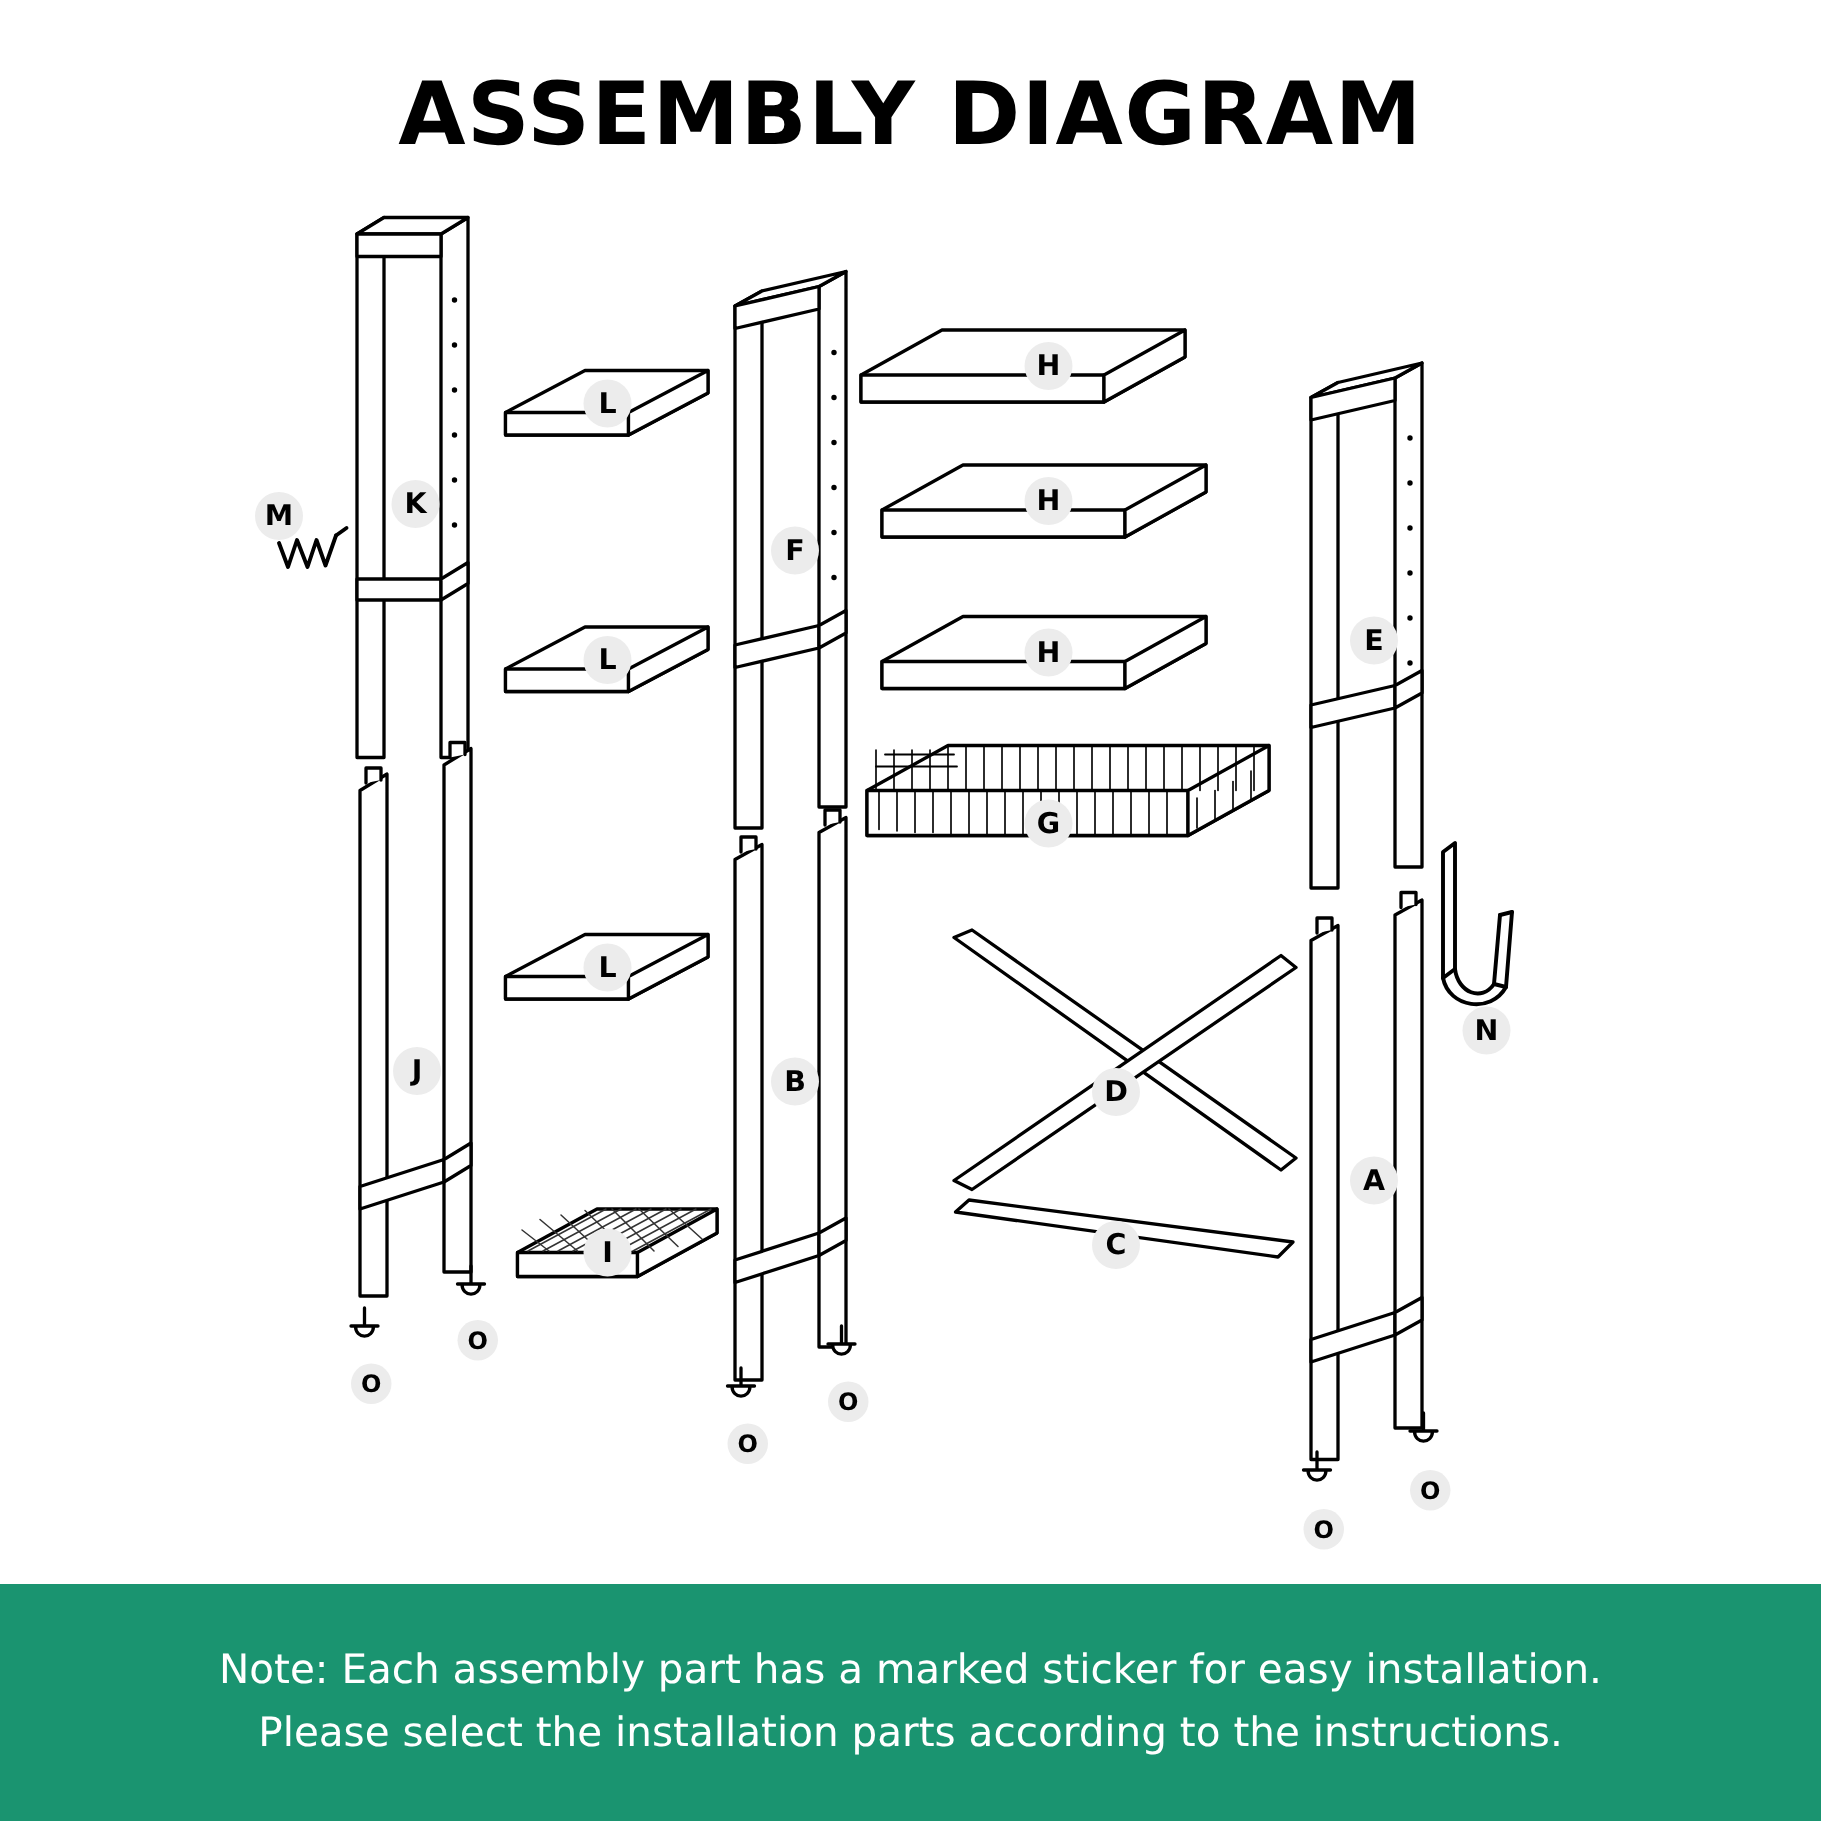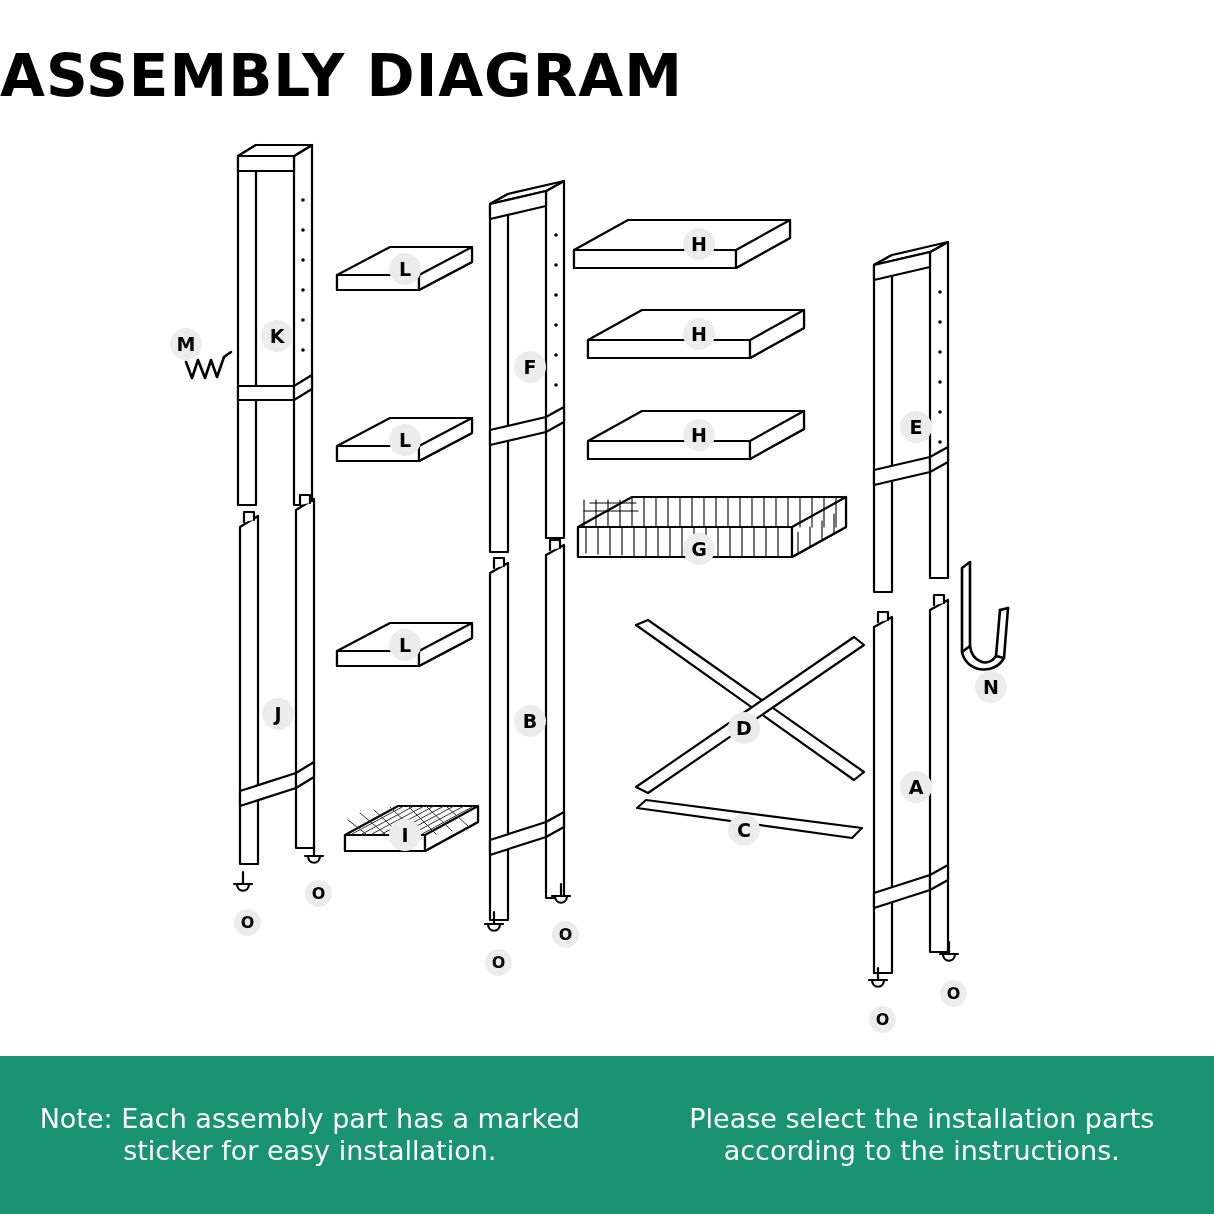--- a/index.html
+++ b/index.html
@@ -18,20 +18,21 @@
     position: relative;
     width: 1214px;
     height: 1214px;
     background: #ffffff;
   }
   .title {
     position: absolute;
     top: 42px;
     left: 0;
     width: 1214px;
+    text-align: center;
     font-size: 58px;
     font-weight: bold;
     letter-spacing: 1px;
     color: #000000;
     font-family: "DejaVu Sans", sans-serif;
   }
   svg.diagram {
     position: absolute;
     top: 0;
     left: 0;
@@ -40,21 +41,21 @@
   }
   .note-bar {
     position: absolute;
     left: 0;
     bottom: 0;
     width: 1214px;
     height: 158px;
     background: #1a9470;
     color: #ffffff;
     display: flex;
-    flex-direction: row;
+    flex-direction: column;
     align-items: center;
     justify-content: center;
     gap: 10px;
   }
   .note-line {
     font-size: 27px;
     font-family: "DejaVu Sans", sans-serif;
     text-align: center;
     line-height: 1.2;
   }

